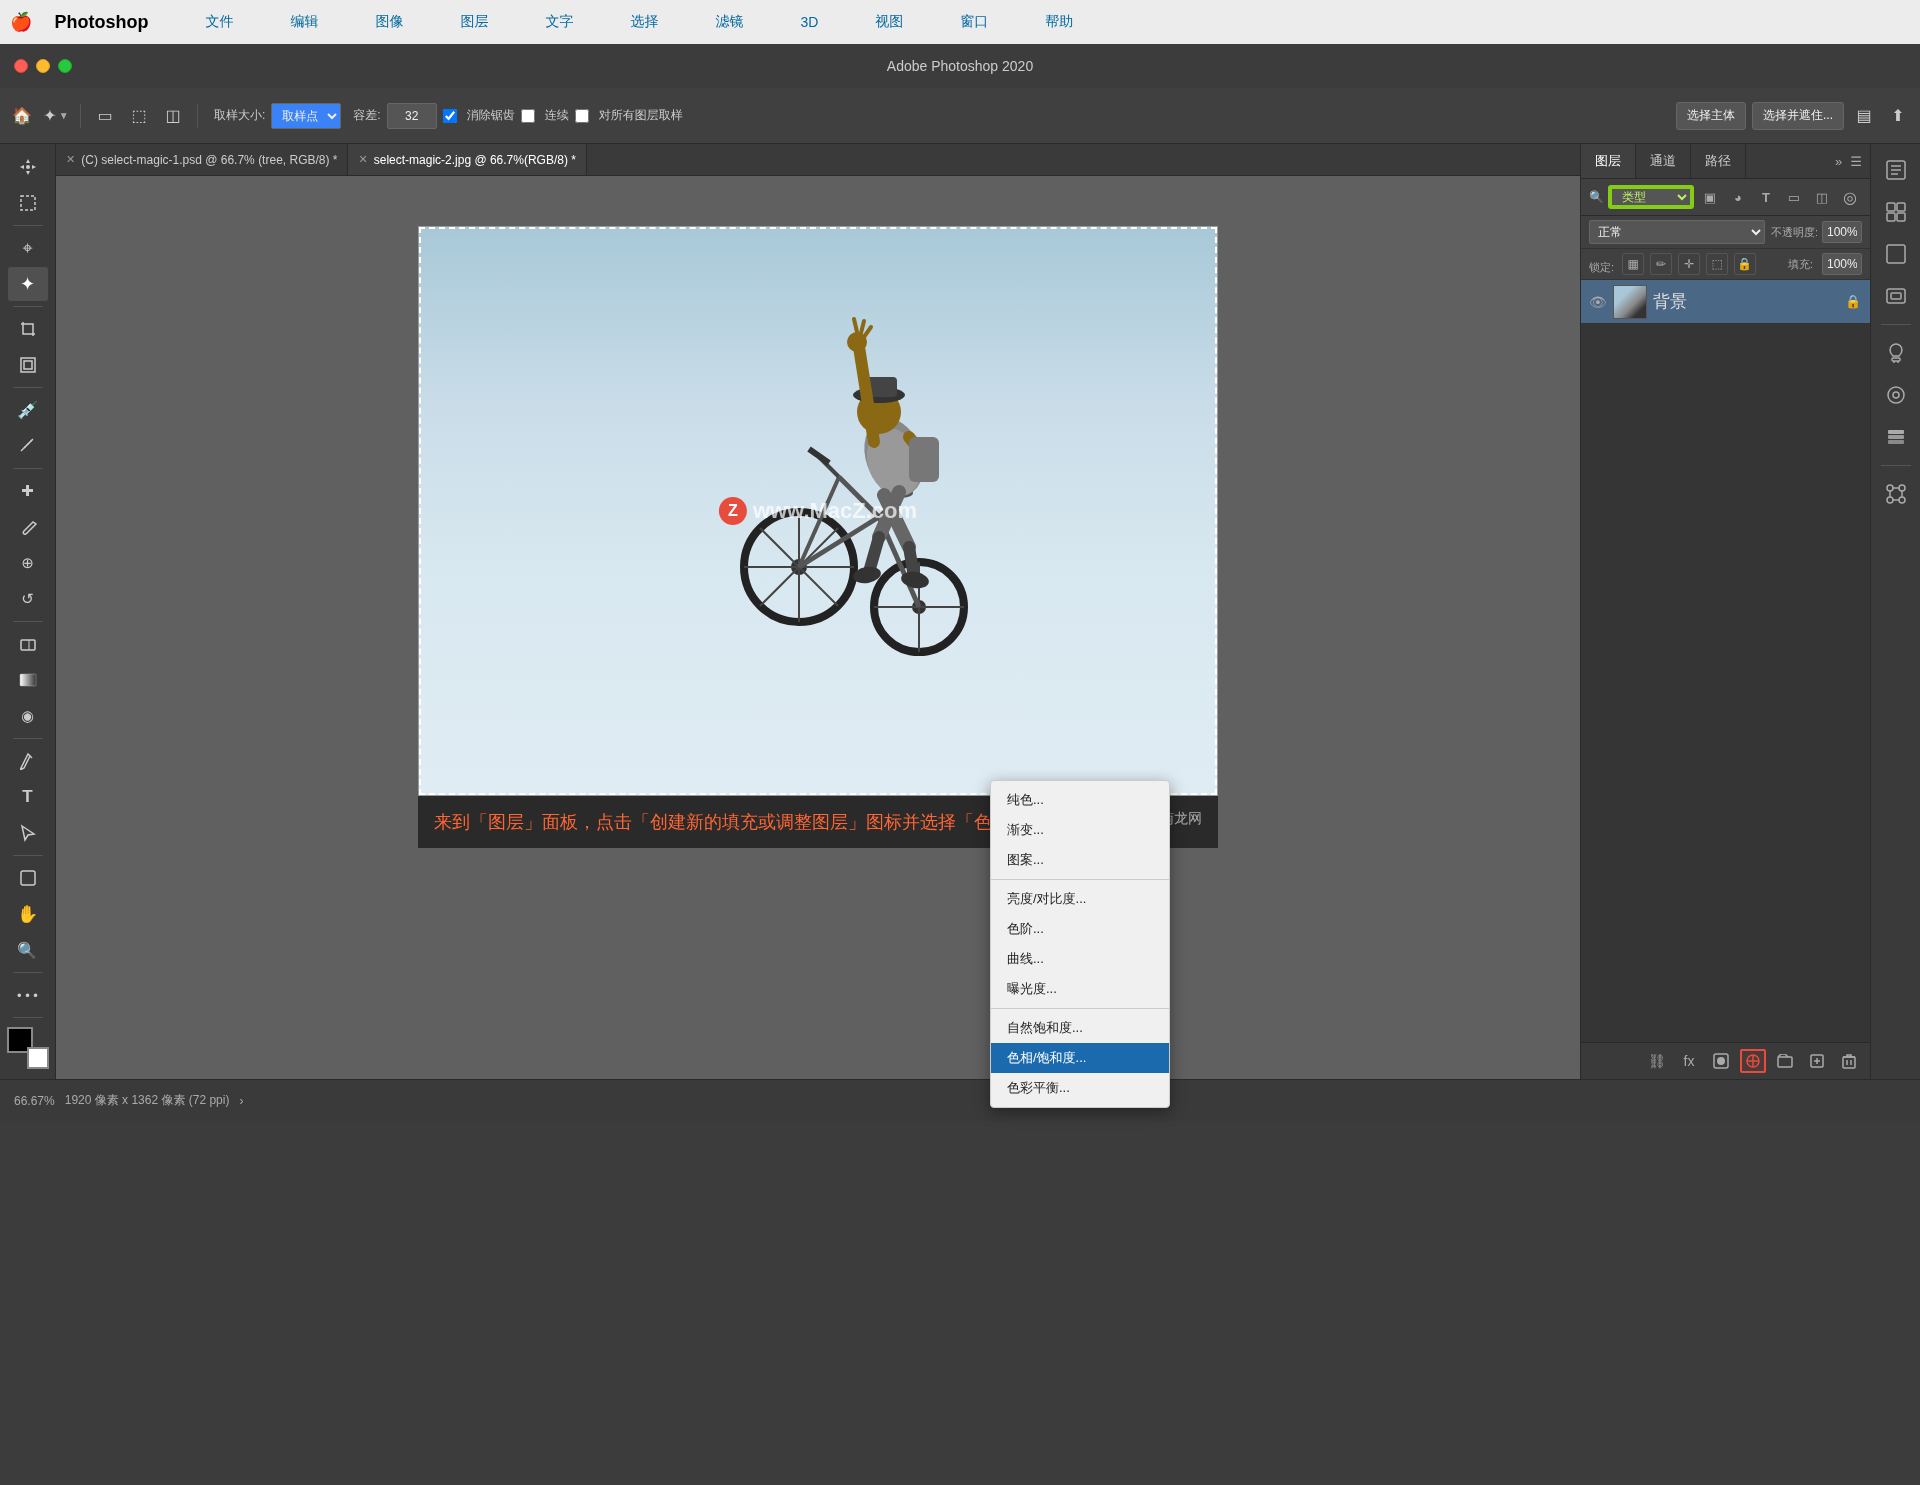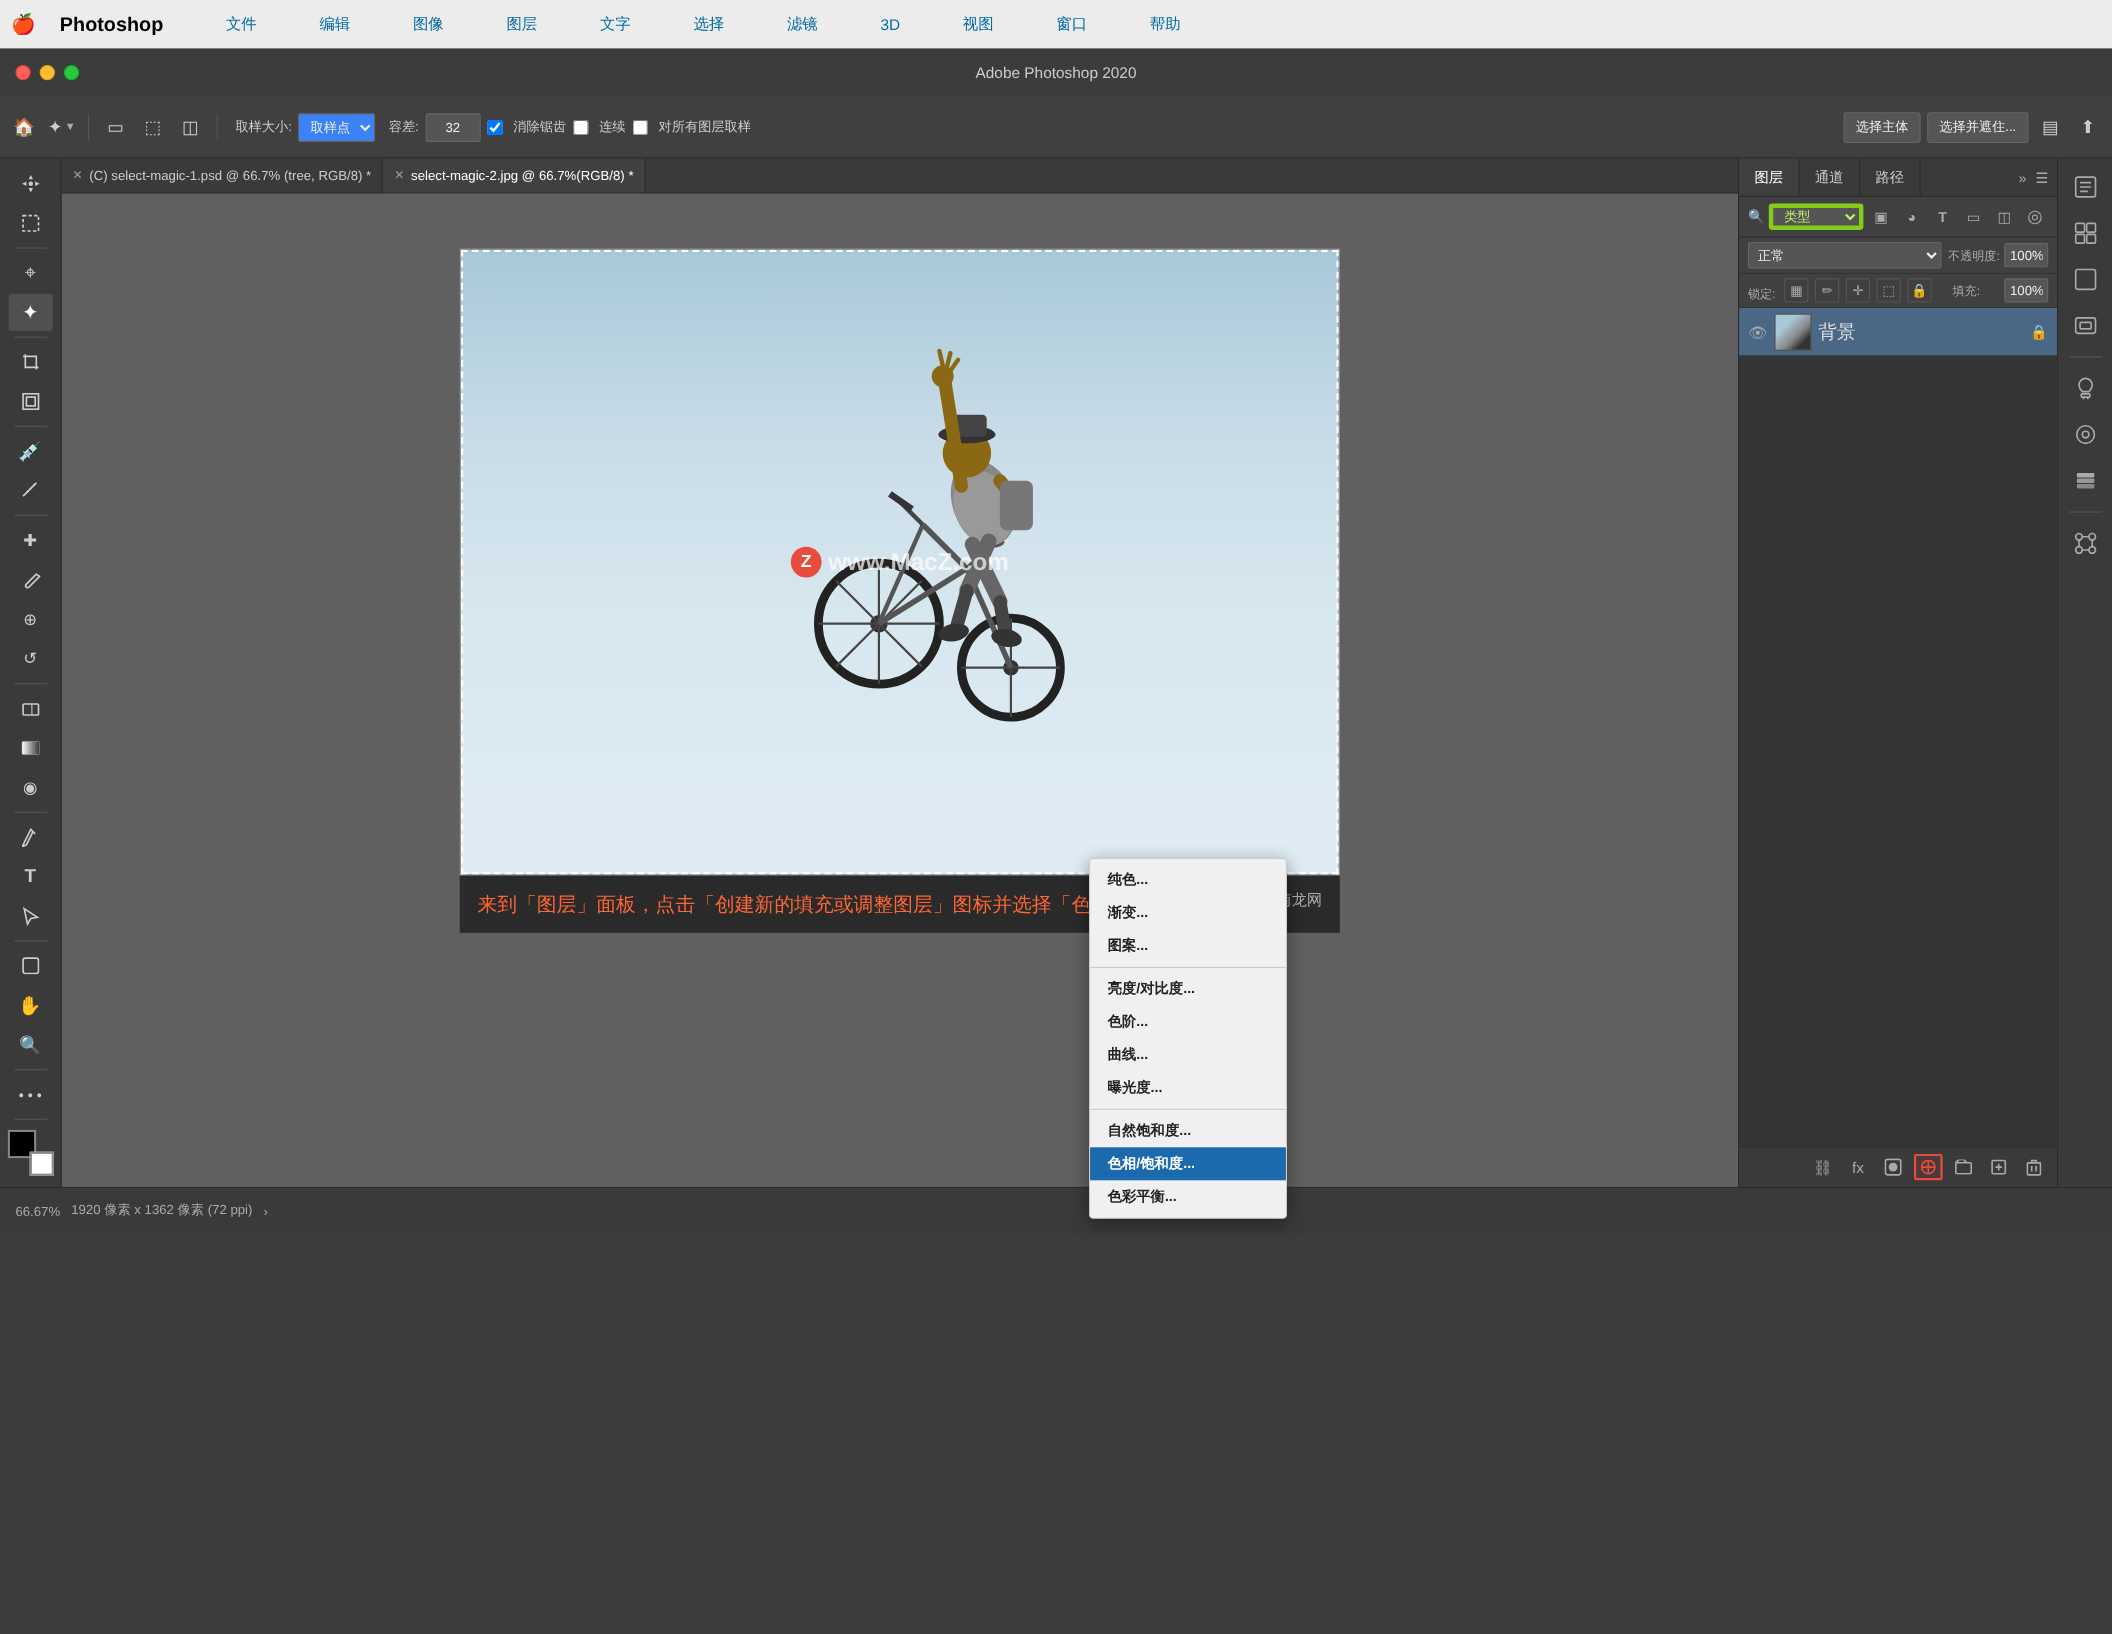--- a/index.html
+++ b/index.html
@@ -402,21 +402,21 @@
       justify-content: center;
       color: #aaa;
       font-size: 12px;
       cursor: pointer;
       border: 1px solid #555;
       border-radius: 2px;
     }
     .fill-row {
       display: flex;
       align-items: center;
-      gap: 22px;
+      gap: 9px;
     }
     .fill-label {
       font-size: 11px;
       color: #aaa;
     }
     .fill-val {
       font-size: 12px;
       color: #eee;
       width: 40px;
       background: #555;
@@ -1043,21 +1043,21 @@
           <circle cx="17" cy="17" r="3"></circle>
           <line x1="8" y1="5" x2="14" y2="5"></line>
           <line x1="5" y1="8" x2="5" y2="14"></line>
           <line x1="8" y1="17" x2="14" y2="17"></line>
           <line x1="17" y1="8" x2="17" y2="14"></line>
         </svg>
     </div>
   </div>
 </div>
 
-<div class="dropdown-menu" style="position:fixed; left:990px; top:780px;font-weight:bold;">
+<div class="dropdown-menu" style="position:fixed; left:990px; top:780px;">
   <div class="dropdown-item">纯色...</div>
   <div class="dropdown-item">渐变...</div>
   <div class="dropdown-item">图案...</div>
   <div class="dropdown-separator"></div>
   <div class="dropdown-item">亮度/对比度...</div>
   <div class="dropdown-item">色阶...</div>
   <div class="dropdown-item">曲线...</div>
   <div class="dropdown-item">曝光度...</div>
   <div class="dropdown-separator"></div>
   <div class="dropdown-item">自然饱和度...</div>

